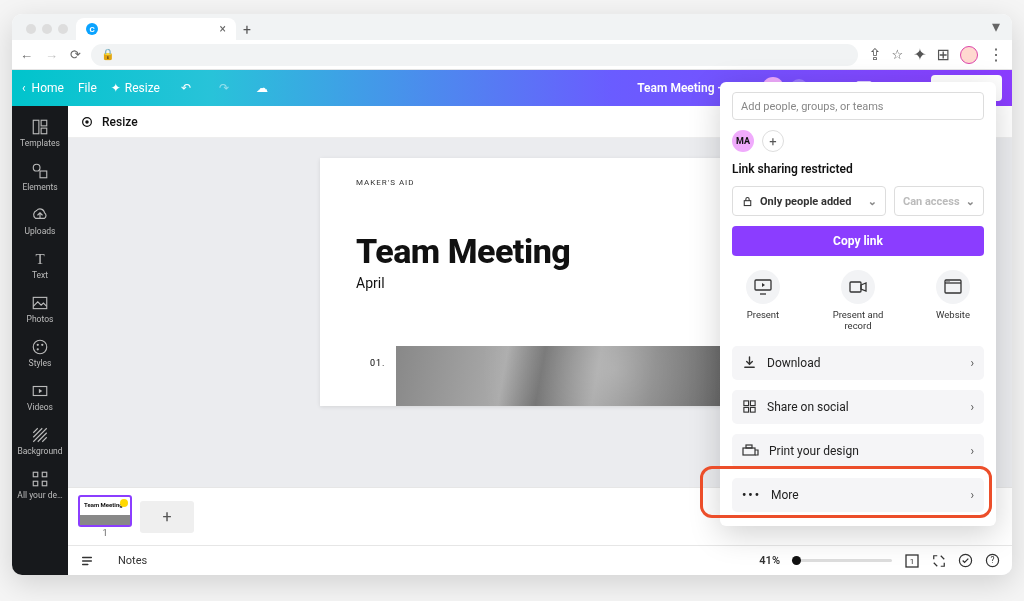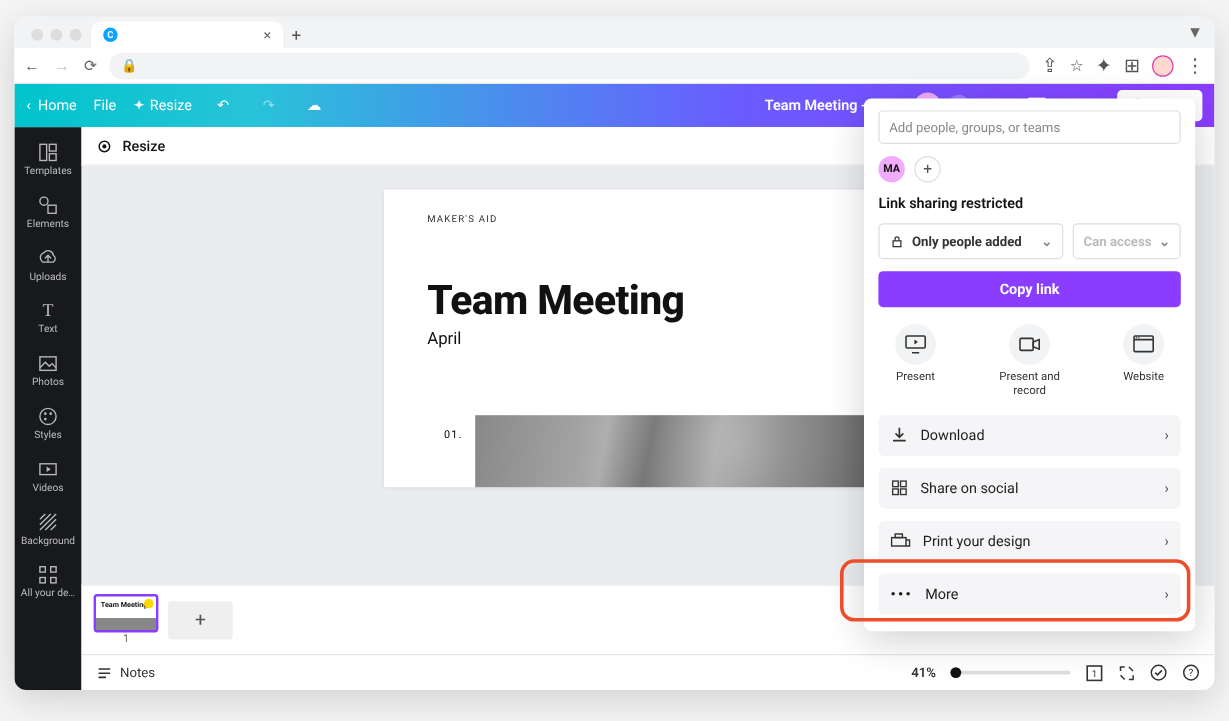--- a/index.html
+++ b/index.html
@@ -51,21 +51,21 @@
   
   .thumbs { height:58px; background:#fff; border-top:1px solid #e6e6e6; display:flex; align-items:center; padding:0 10px; gap:8px; }
   .thumb { width:54px; height:32px; border:2px solid #8b3dff; border-radius:3px; background:#fff; position:relative; display:flex; align-items:flex-end; }
   .thumb .tlabel { font-size:6px; position:absolute; top:4px; left:4px; color:#111; font-weight:700; }
   .thumb .timg { height:10px; width:100%; background:#888; }
   .thumb .tma { position:absolute; top:2px; right:2px; width:8px; height:8px; border-radius:50%; background:#ffd900; }
   .thumb-num { font-size:9px; text-align:center; color:#666; }
   .add-page { width:54px; height:32px; background:#efefef; border-radius:3px; display:flex; align-items:center; justify-content:center; color:#555; font-size:16px; }
 
   
-  .bottom-bar { height:30px; background:#fff; border-top:1px solid #e6e6e6; display:flex; align-items:center; padding:0 12px; gap:6px; font-size:11px; color:#333; }
+  .bottom-bar { height:30px; background:#fff; border-top:1px solid #e6e6e6; display:flex; align-items:center; padding:0 12px; gap:24px; font-size:11px; color:#333; }
   .bottom-bar .right-tools { margin-left:auto; display:flex; align-items:center; gap:12px; }
   .zoom-slider { width:100px; height:3px; background:#ddd; border-radius:2px; position:relative; }
   .zoom-slider .knob { width:9px; height:9px; background:#111; border-radius:50%; position:absolute; left:0; top:-3px; }
 
   
   .share-panel { position:absolute; top:68px; right:16px; width:276px; background:#fff; border-radius:6px; box-shadow:0 8px 32px rgba(0,0,0,0.18); padding:10px 12px 14px; display:flex; flex-direction:column; gap:10px; }
   .sp-input { border:1px solid #ddd; border-radius:4px; height:28px; padding:0 8px; font-size:11px; color:#888; display:flex; align-items:center; }
   .sp-row-avatars { display:flex; gap:8px; align-items:center; }
   .sp-plus { width:22px; height:22px; border:1px solid #ddd; border-radius:50%; display:flex; align-items:center; justify-content:center; font-size:13px; color:#555; }
   .sp-label { font-size:12px; font-weight:600; color:#111; }

